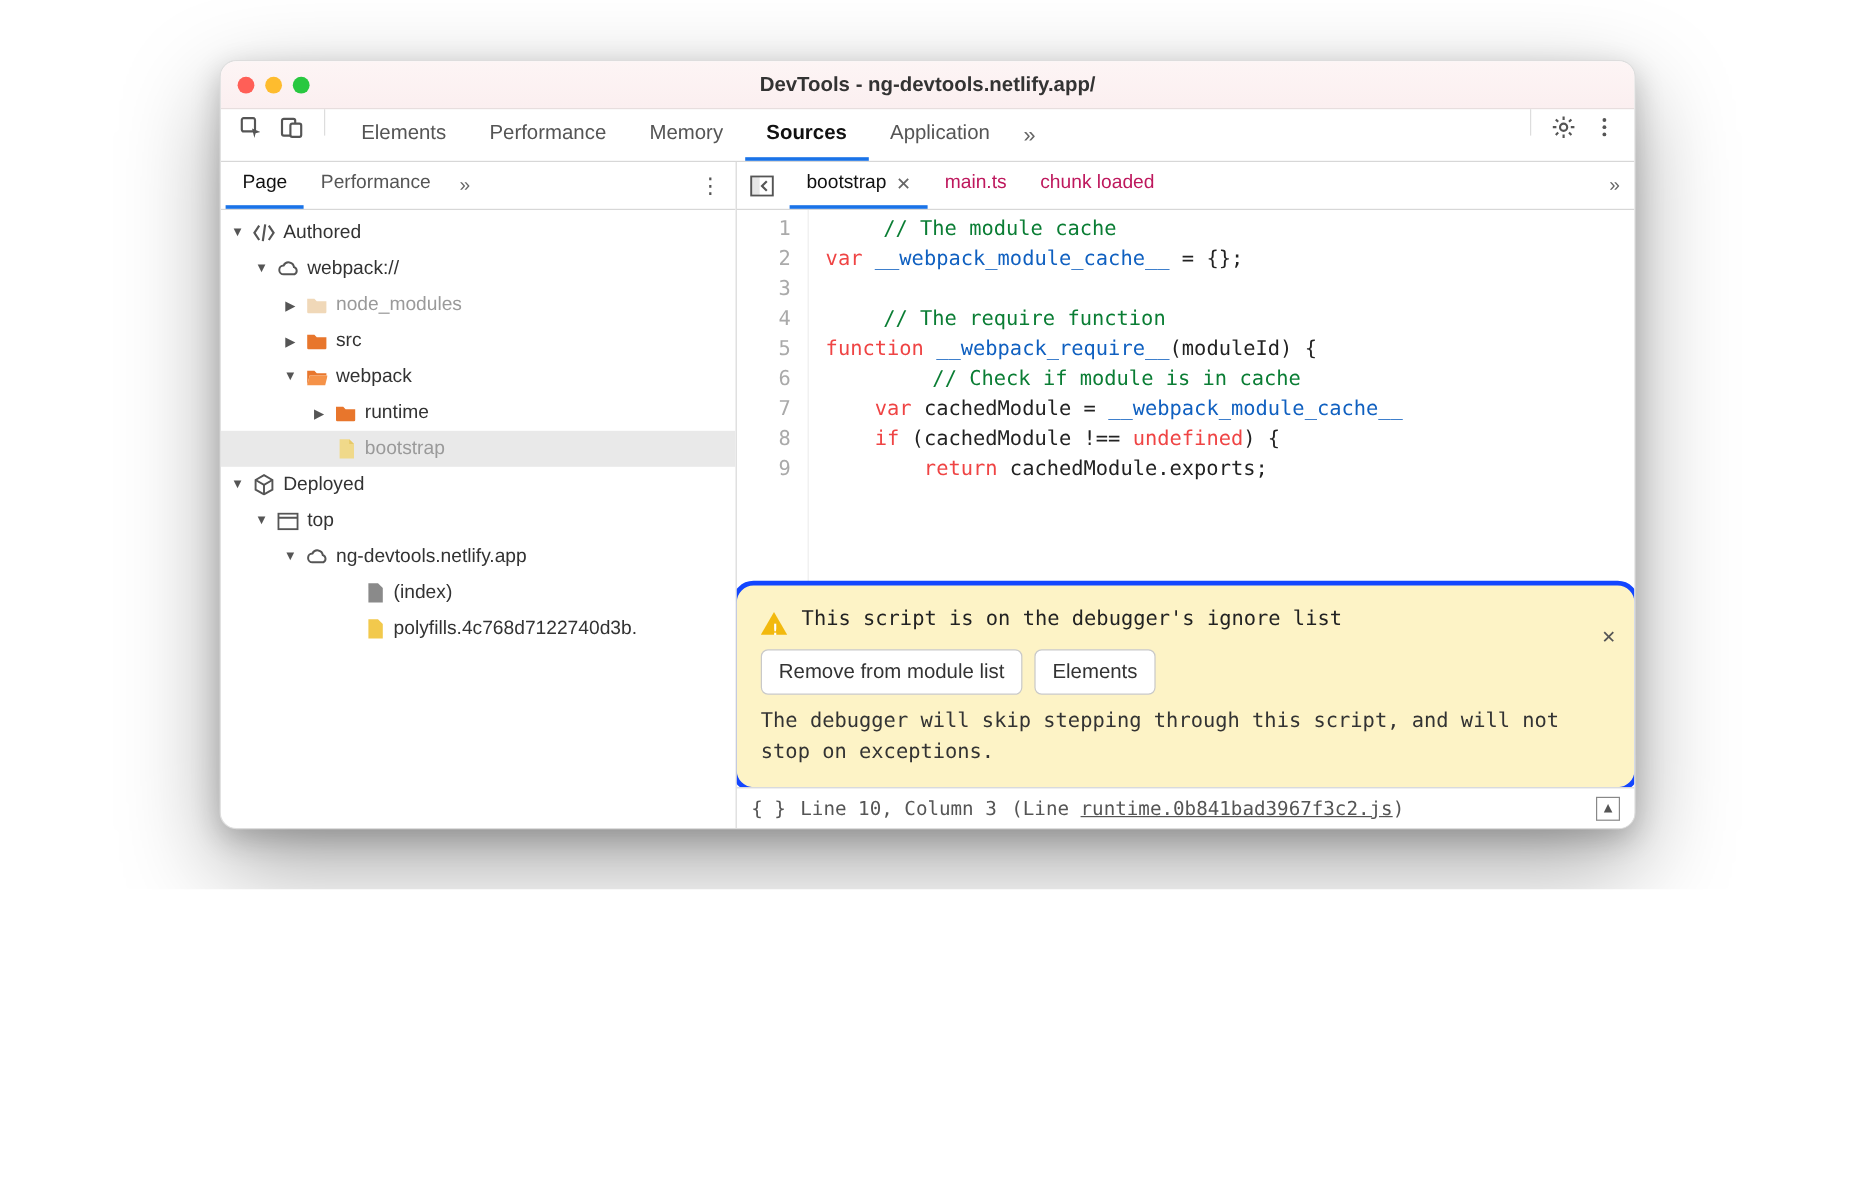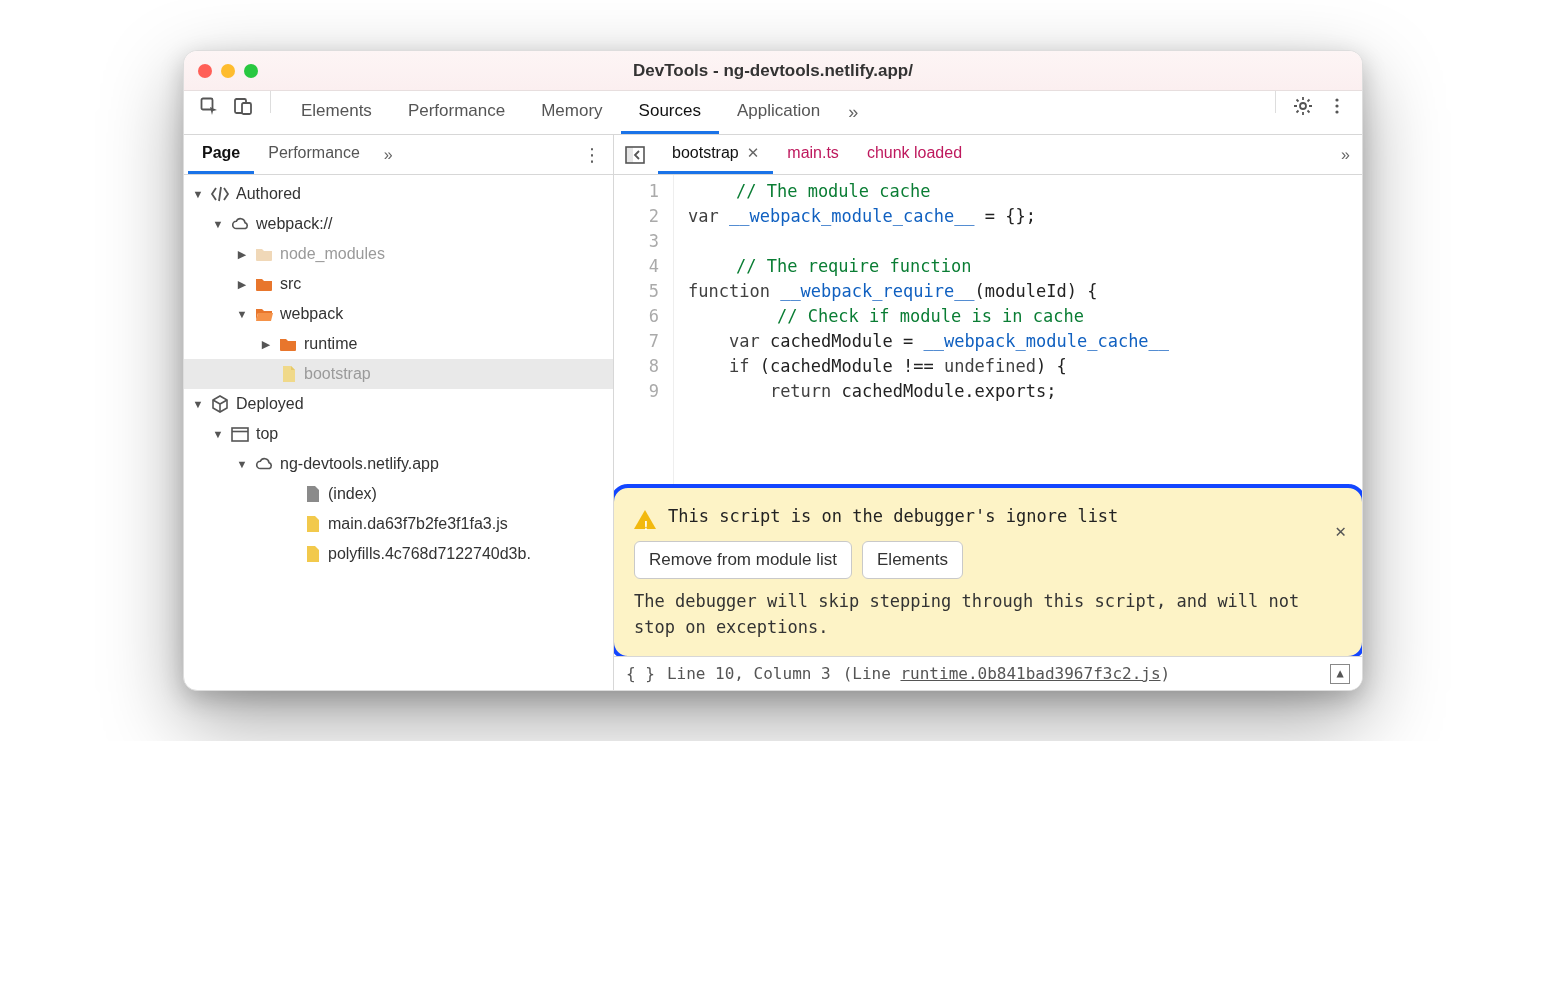--- a/index.html
+++ b/index.html
@@ -55,21 +55,21 @@
   .panel-tabs { display:flex; align-items:center; height:100%; gap:0; }
   .panel-tab {
     padding: 0 18px;
     height: 100%;
     display:flex; align-items:center;
     font-size: 17px;
     color: #555;
     cursor:pointer;
     border-bottom: 3px solid transparent;
   }
-  .panel-tab.active { color:#111; font-weight:400; border-bottom-color:#1a73e8;}
+  .panel-tab.active { color:#111; font-weight:700; border-bottom-color:#1a73e8;}
   .toolbar .spacer { flex:1; }
   .toolbar .more { font-size:18px; color:#666; padding:0 10px; cursor:pointer;}
 
   
   .body { display:flex; height: 555px; position:relative;}
   .sidebar {
     width: 430px;
     border-right: 1px solid #d7d7d7;
     display:flex; flex-direction:column;
     overflow:hidden;
@@ -79,21 +79,21 @@
     display:flex; align-items:center;
     border-bottom:1px solid #d7d7d7;
     padding-left:4px;
   }
   .side-tab {
     padding: 0 14px; height:100%;
     display:flex; align-items:center;
     font-size:16px; color:#555; cursor:pointer;
     border-bottom:3px solid transparent;
   }
-  .side-tab.active{ color:#111; font-weight:700; border-bottom-color:#1a73e8;}
+  .side-tab.active{ color:#111; font-weight:400; border-bottom-color:#1a73e8;}
   .side-more{ padding:0 10px; color:#666; cursor:pointer;}
   .side-spacer{flex:1;}
   .side-kebab{ padding:0 12px; color:#555; cursor:pointer; font-size:18px;}
 
   .tree { flex:1; overflow:auto; font-size:16px; color:#333; padding-top:4px;}
   .tree-row{
     display:flex; align-items:center; height:30px;
     padding-left:8px; gap:6px; cursor:pointer;
     white-space:nowrap;
   }
@@ -139,21 +139,21 @@
     width:60px; text-align:right; color:#aaa;
     padding: 4px 14px 0 0; user-select:none;
     border-right:1px solid #eee;
     background:#fff;
   }
   .code{
     flex:1; padding:4px 0 0 14px; white-space:pre; overflow:hidden;
     color:#222;
   }
   .c-comment{color:#0a7d34;margin-left:48px;}
-  .c-keyword{color:#404040;}
+  .c-keyword{color:#ef4444;}
   .c-func{color:#1060c0;}
   .c-ident{color:#222;}
 
   
   .warn-banner{
     position:absolute; left:0; right:0; bottom:34px;
     background:#fdf3c6;
     border:4px solid #1346ff;
     border-radius:18px;
     padding:16px 56px 16px 20px;
@@ -350,29 +350,20 @@
           <span>ng-devtools.netlify.app</span>
         </div>
         <div class="tree-row indent4">
           <span class="arrow empty">▶</span>
           <span class="ticon">
               <svg width="15" height="18" viewBox="0 0 15 18">
                 <path d="M2 1h8l4 4v12H2V1z" fill="#8a8a8a"></path>
               </svg>
             </span>
           <span>(index)</span>
-        </div>
-        <div class="tree-row indent4">
-          <span class="arrow empty">▶</span>
-          <span class="ticon">
-              <svg width="15" height="18" viewBox="0 0 15 18">
-                <path d="M2 1h8l4 4v12H2V1z" fill="#f2c94c"></path>
-              </svg>
-            </span>
-          <span>main.da63f7b2fe3f1fa3.js</span>
         </div>
         <div class="tree-row indent4">
           <span class="arrow empty">▶</span>
           <span class="ticon">
               <svg width="15" height="18" viewBox="0 0 15 18">
                 <path d="M2 1h8l4 4v12H2V1z" fill="#f2c94c"></path>
               </svg>
             </span>
           <span>polyfills.4c768d7122740d3b.</span>
         </div>

